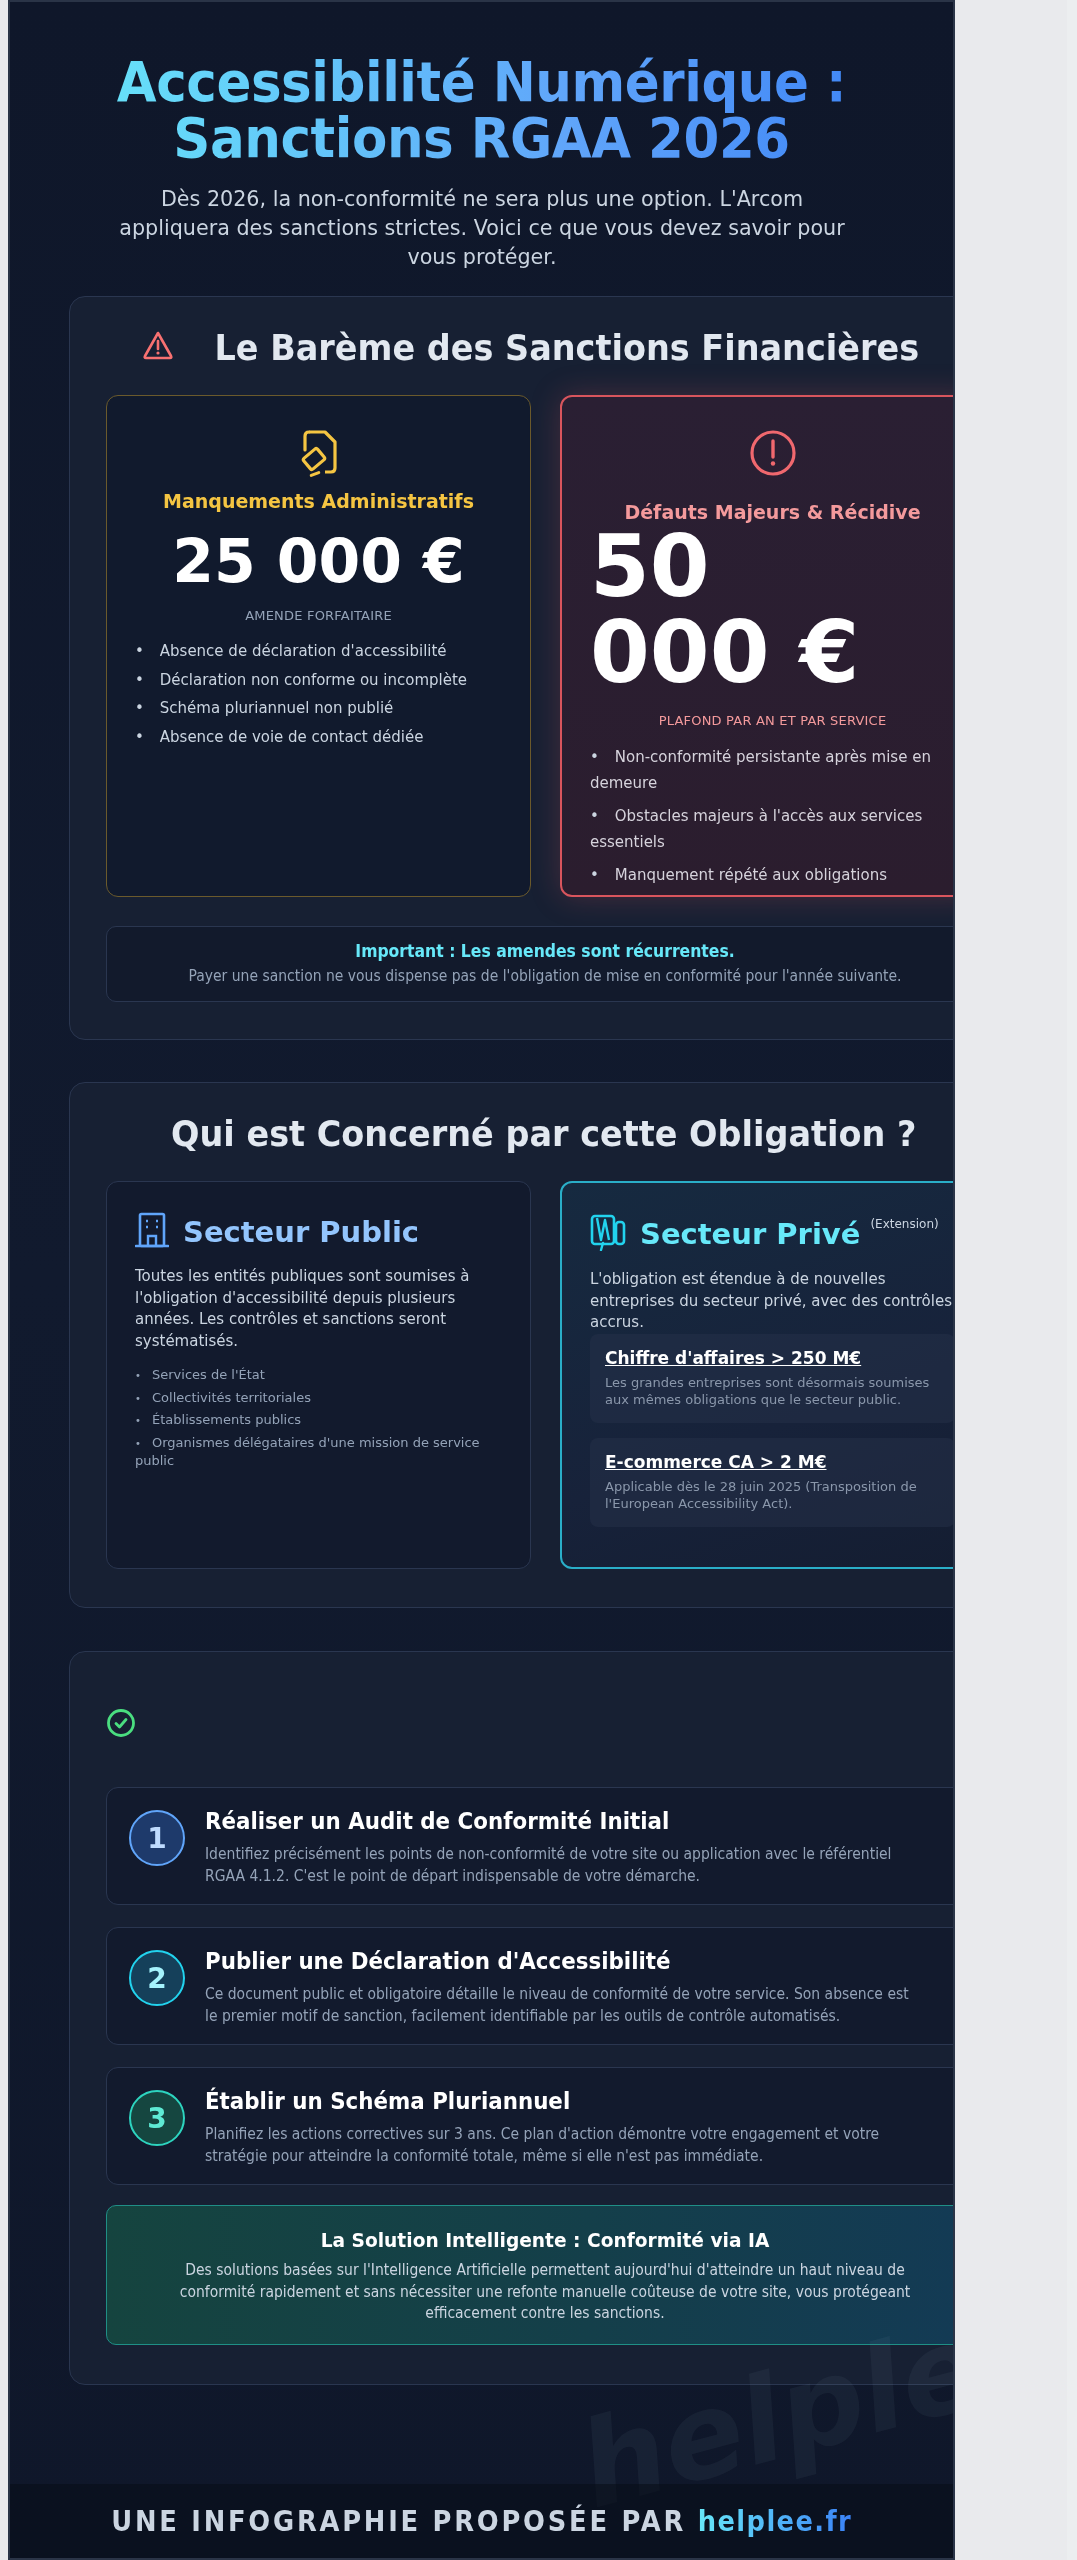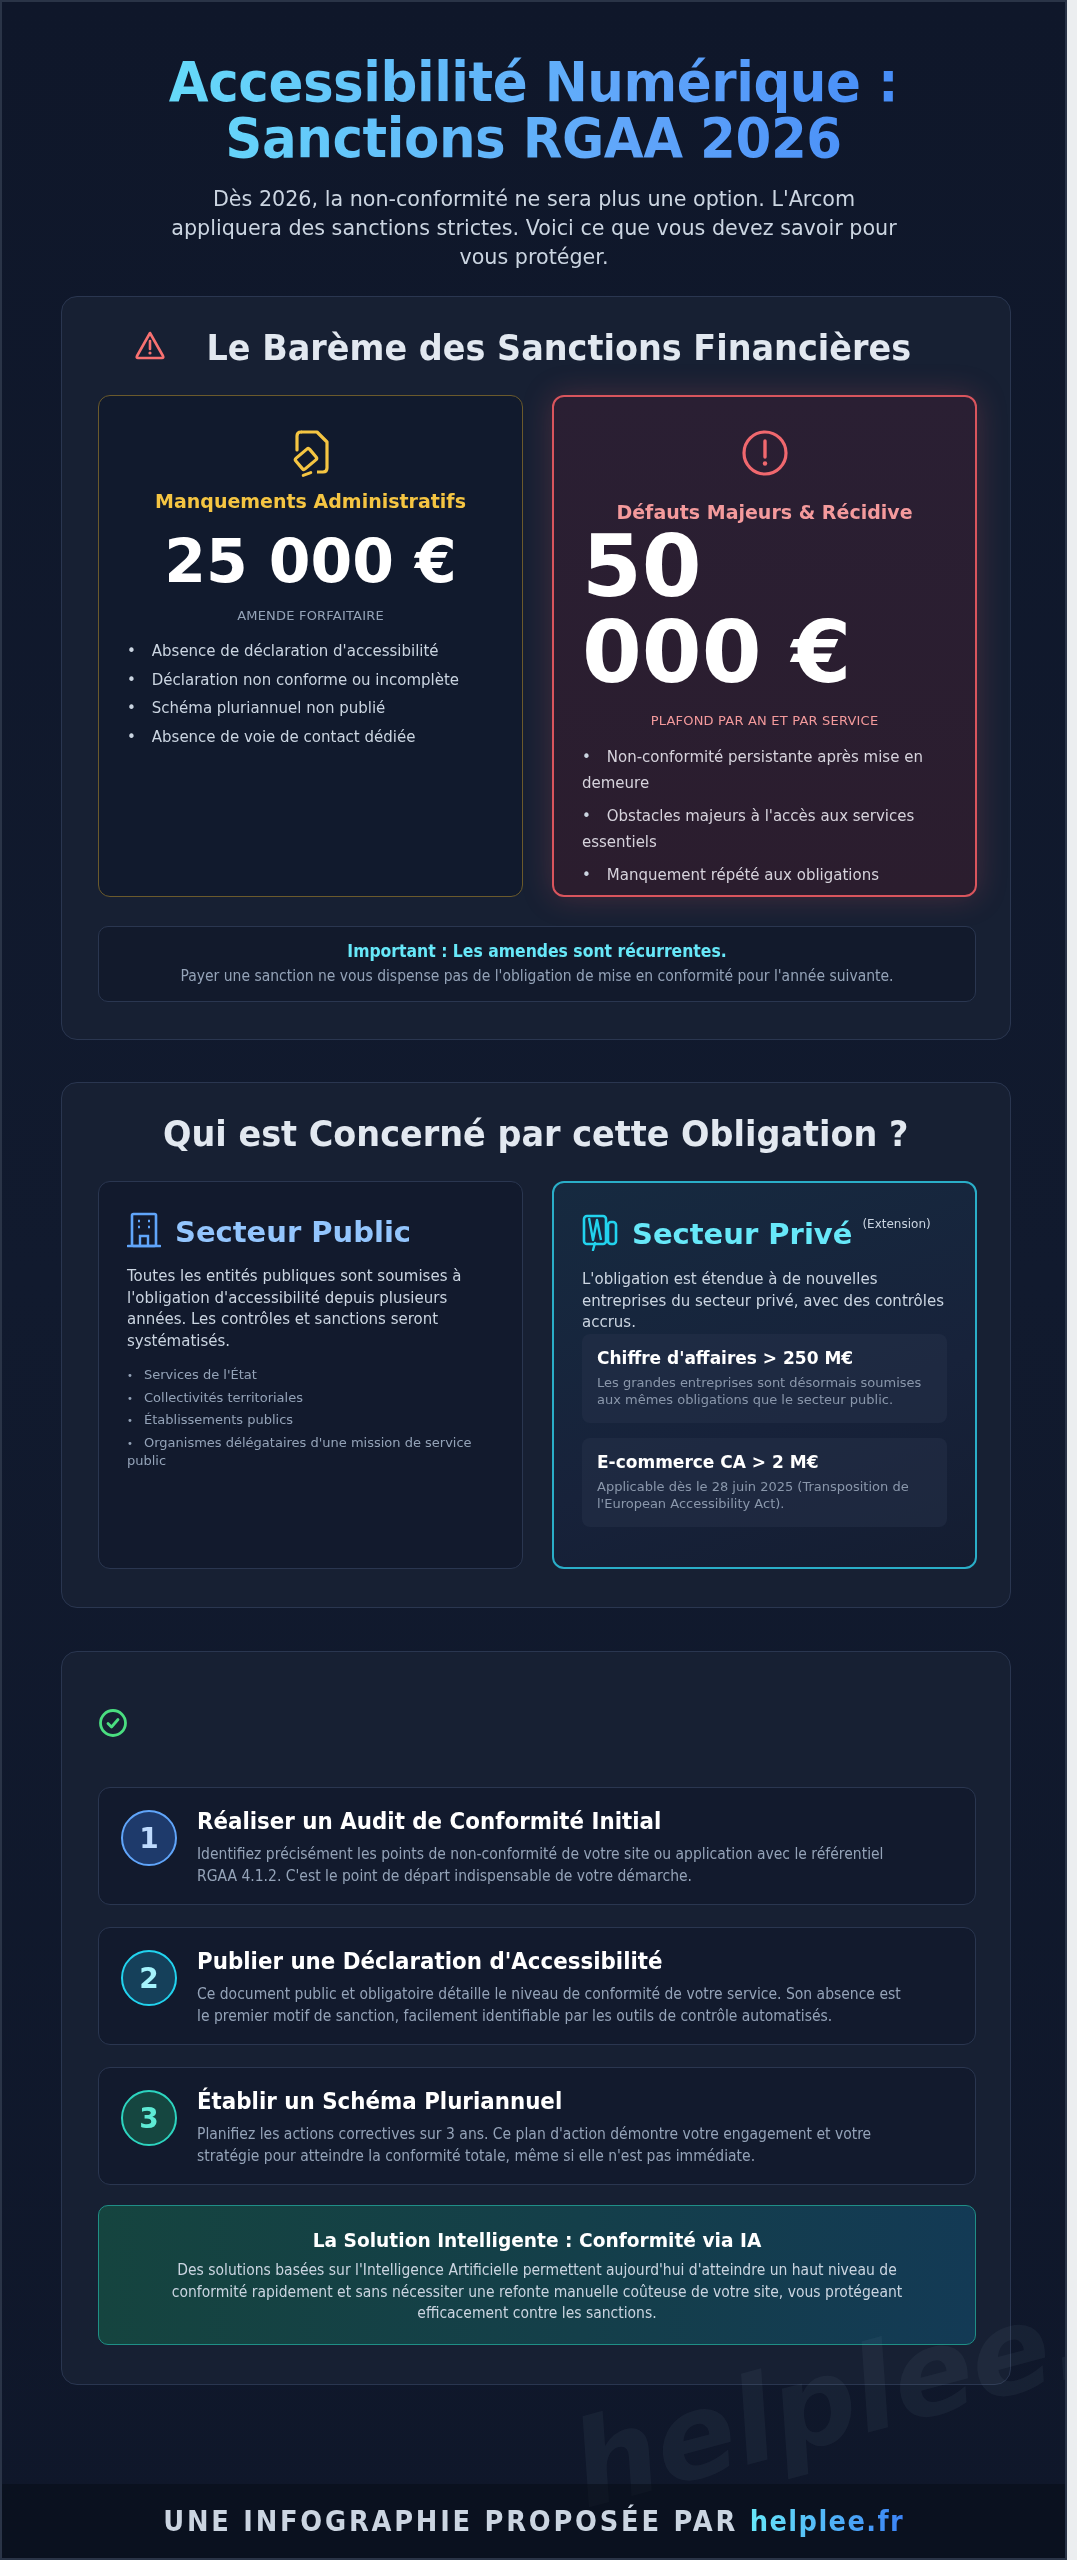--- a/index.html
+++ b/index.html
@@ -3,22 +3,22 @@
 <meta charset="utf-8">
 <style>
   * { box-sizing: border-box; margin: 0; padding: 0; }
   html, body { width: 1077px; height: 2560px; overflow: hidden; }
   body {
     background: #e9eaed;
     font-family: "DejaVu Sans", sans-serif;
     position: relative;
   }
   .page {
-    position: absolute; left: 0; top: 0;
-    width: 1067px; height: 2560px;
+    position: absolute; left: 8px; top: 0;
+    width: 947px; height: 2560px;
     background: linear-gradient(180deg, #0f172a 0%, #111a2e 50%, #0f172a 100%);
     border: 2px solid #2a3447;
     overflow: hidden;
   }
   .scrollbar-track {
     position: absolute; right: 0; top: 0; width: 10px; height: 2560px;
     background: #eceef0;
   }
   
   .hero { position: absolute; left: 0; top: 52px; width: 100%; text-align: center; }
@@ -100,21 +100,21 @@
   .sector-ext { font-size: 12px; color: #cbd5e1; align-self: flex-start; margin-top: 4px; margin-left: -4px; }
   .sector-desc { padding: 14px 28px 0 28px; font-size: 15px; line-height: 21.5px; color: #cbd5e1; }
   .sector-list { list-style: none; padding: 14px 28px 0 28px; }
   .sector-list li { font-size: 13px; line-height: 17.5px; color: #94a3b8; margin-bottom: 4px; }
   .sector-list .bullet { width: 17px; color: #94a3b8; font-size: 10px; }
   .crit {
     margin: 0 28px 15px 28px; padding: 14px 15px; border-radius: 8px;
     background: rgba(40,52,75,0.45);
   }
   .crit:first-of-type { margin-top: 18px; }
-  .crit .h { font-weight: 700; font-size: 17px; color: #ffffff; }
+  .crit .h { font-weight: 700; font-size: 17px; color: #ffffff; text-decoration: underline; }
   .crit .p { font-size: 13px; line-height: 17.5px; color: #8a97ab; margin-top: 6px; }
   
   .step {
     position: absolute; left: 36px; width: 878px; height: 118px;
     background: #121a2d; border: 1px solid #2a3650; border-radius: 12px;
   }
   .step-num {
     position: absolute; left: 22px; top: 22px; width: 56px; height: 56px; border-radius: 50%;
     display: flex; align-items: center; justify-content: center; font-weight: 700; font-size: 28px;
   }

